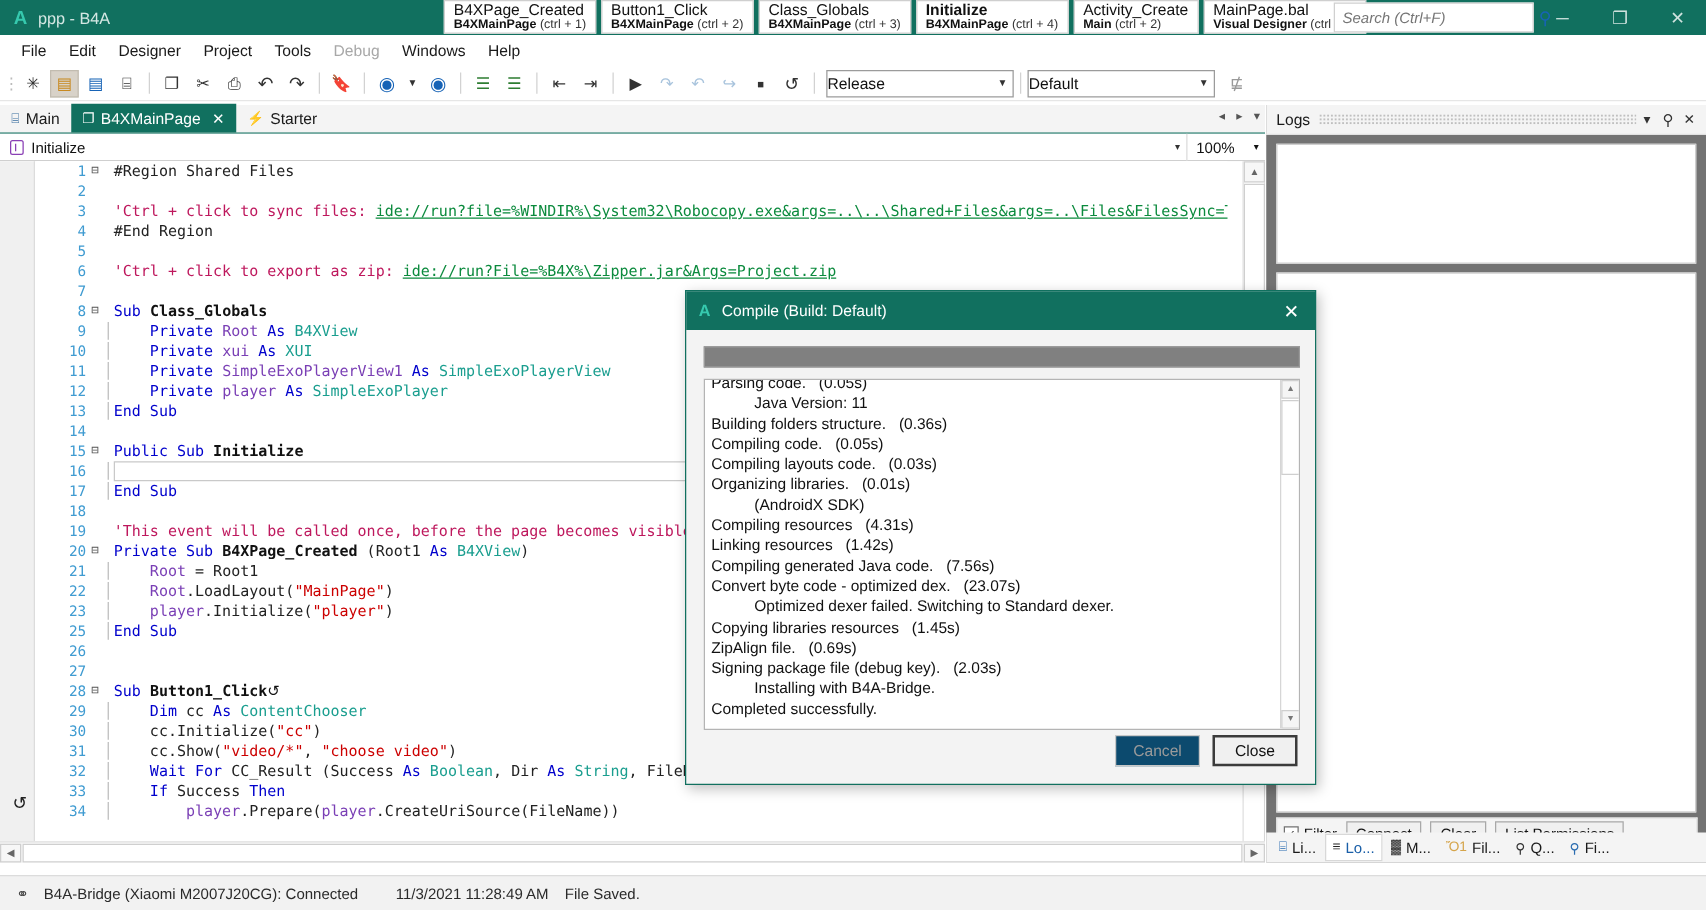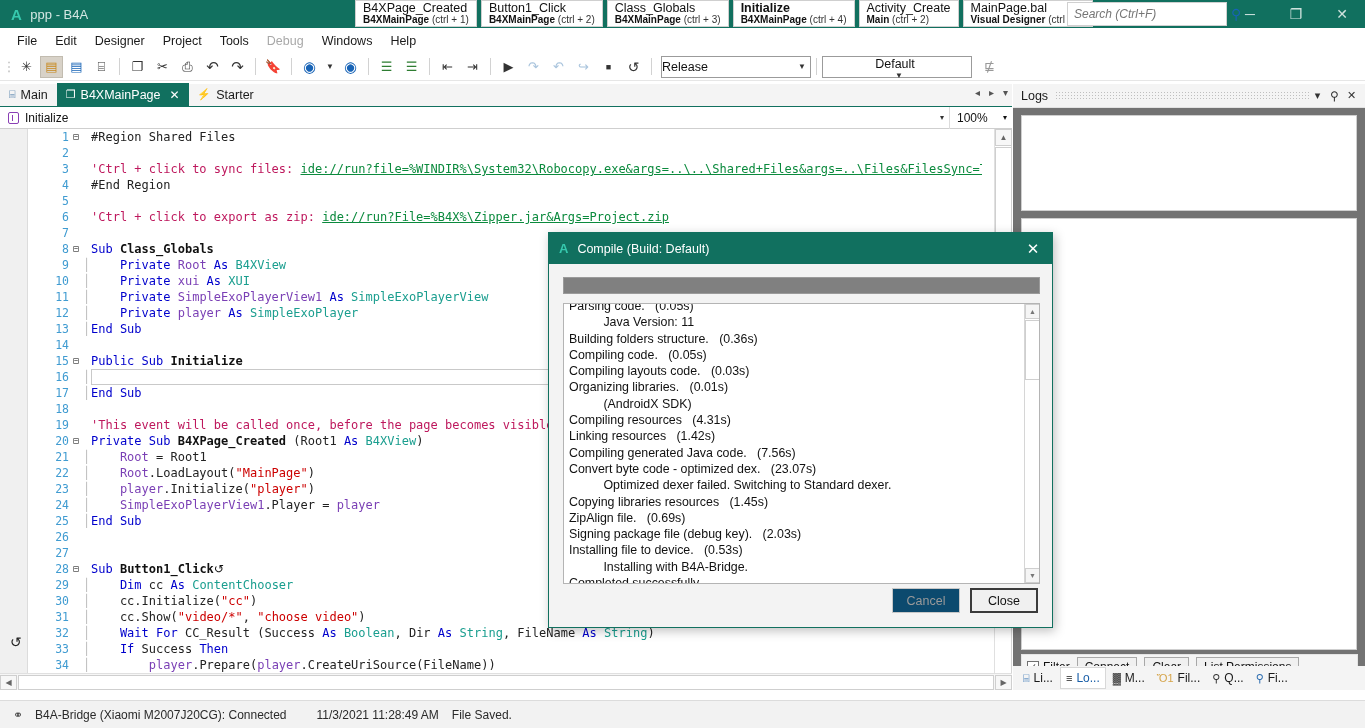--- a/index.html
+++ b/index.html
@@ -388,21 +388,21 @@
     <div class="tbi faint">↶</div>
     <div class="tbi faint">↪</div>
     <div class="tbi dark" style="font-size:9px;">■</div>
     <div class="tbi dark" style="font-size:14px;">↺</div>
     <div class="tbsep"></div>
     <div class="combo" style="width:150px;margin-left:4px;">
       <span>Release</span>
       <span class="arr">▼</span>
     </div>
     <div class="tbsep"></div>
-    <div class="combo" style="width:150px;flex-direction:column;">
+    <div class="combo" style="width:150px;">
       <span>Default</span>
       <span class="arr">▼</span>
     </div>
     <div class="tbi" style="margin-left:6px;color:#999;">⋢</div>
   </div>
 
   <div class="edtabs" id="edtabs">
       <div class="etab">
         <span style="font-size: 11px; color: rgb(59, 111, 160);">⌸</span>
         <span>Main</span>
@@ -457,21 +457,20 @@
         <div class="cline"><span class="lnum">14</span><span class="fold"></span><span class="guide"> </span><span class="code"></span></div>
         <div class="cline"><span class="lnum">15</span><span class="fold">⊟</span><span class="guide"> </span><span class="code"><span class="kw">Public Sub </span><span class="nm">Initialize</span></span></div>
         <div class="cline"><span class="lnum">16</span><span class="fold"></span><span class="guide">│</span><span class="code"></span><span class="caretline"></span></div>
         <div class="cline"><span class="lnum">17</span><span class="fold"></span><span class="guide">│</span><span class="code"><span class="kw">End Sub</span></span></div>
         <div class="cline"><span class="lnum">18</span><span class="fold"></span><span class="guide"> </span><span class="code"></span></div>
         <div class="cline"><span class="lnum">19</span><span class="fold"></span><span class="guide"> </span><span class="code"><span class="cmt">'This event will be called once, before the page becomes visible.</span></span></div>
         <div class="cline"><span class="lnum">20</span><span class="fold">⊟</span><span class="guide"> </span><span class="code"><span class="kw">Private Sub </span><span class="nm">B4XPage_Created </span><span class="pln">(</span><span class="pln">Root1 </span><span class="kw">As </span><span class="typ">B4XView</span><span class="pln">)</span></span></div>
         <div class="cline"><span class="lnum">21</span><span class="fold"></span><span class="guide">│</span><span class="code"><span class="var">    Root</span><span class="pln"> = </span><span class="pln">Root1</span></span></div>
         <div class="cline"><span class="lnum">22</span><span class="fold"></span><span class="guide">│</span><span class="code"><span class="var">    Root</span><span class="pln">.LoadLayout(</span><span class="str">"MainPage"</span><span class="pln">)</span></span></div>
         <div class="cline"><span class="lnum">23</span><span class="fold"></span><span class="guide">│</span><span class="code"><span class="var">    player</span><span class="pln">.Initialize(</span><span class="str">"player"</span><span class="pln">)</span></span></div>
-        <div class="cline"><span class="lnum">24</span><span class="fold"></span><span class="guide">│</span><span class="code"><span class="var">    SimpleExoPlayerView1</span><span class="pln">.Player = </span><span class="var">player</span></span></div>
         <div class="cline"><span class="lnum">25</span><span class="fold"></span><span class="guide">│</span><span class="code"><span class="kw">End Sub</span></span></div>
         <div class="cline"><span class="lnum">26</span><span class="fold"></span><span class="guide"> </span><span class="code"></span></div>
         <div class="cline"><span class="lnum">27</span><span class="fold"></span><span class="guide"> </span><span class="code"></span></div>
         <div class="cline"><span class="lnum">28</span><span class="fold">⊟</span><span class="guide"> </span><span class="code"><span class="kw">Sub </span><span class="nm">Button1_Click</span><span class="refresh-glyph">↺</span></span></div>
         <div class="cline"><span class="lnum">29</span><span class="fold"></span><span class="guide">│</span><span class="code"><span class="kw">    Dim </span><span class="pln">cc </span><span class="kw">As </span><span class="typ">ContentChooser</span></span></div>
         <div class="cline"><span class="lnum">30</span><span class="fold"></span><span class="guide">│</span><span class="code"><span class="pln">    cc.Initialize(</span><span class="str">"cc"</span><span class="pln">)</span></span></div>
         <div class="cline"><span class="lnum">31</span><span class="fold"></span><span class="guide">│</span><span class="code"><span class="pln">    cc.Show(</span><span class="str">"video/*"</span><span class="pln">, </span><span class="str">"choose video"</span><span class="pln">)</span></span></div>
         <div class="cline"><span class="lnum">32</span><span class="fold"></span><span class="guide">│</span><span class="code"><span class="kw">    Wait For </span><span class="pln">CC_Result </span><span class="pln">(Success </span><span class="kw">As </span><span class="typ">Boolean</span><span class="pln">, Dir </span><span class="kw">As </span><span class="typ">String</span><span class="pln">, FileName </span><span class="kw">As </span><span class="typ">String</span><span class="pln">)</span></span></div>
         <div class="cline"><span class="lnum">33</span><span class="fold"></span><span class="guide">│</span><span class="code"><span class="kw">    If </span><span class="pln">Success </span><span class="kw">Then</span></span></div>
         <div class="cline"><span class="lnum">34</span><span class="fold"></span><span class="guide">│</span><span class="code"><span class="var">        player</span><span class="pln">.Prepare(</span><span class="var">player</span><span class="pln">.CreateUriSource(FileName))</span></span></div>
@@ -554,21 +553,20 @@
           <div class="ln">Organizing libraries.   (0.01s)</div>
           <div class="ln">          (AndroidX SDK)</div>
           <div class="ln">Compiling resources   (4.31s)</div>
           <div class="ln">Linking resources   (1.42s)</div>
           <div class="ln">Compiling generated Java code.   (7.56s)</div>
           <div class="ln">Convert byte code - optimized dex.   (23.07s)</div>
           <div class="ln">          Optimized dexer failed. Switching to Standard dexer.</div>
           <div class="ln">Copying libraries resources   (1.45s)</div>
           <div class="ln">ZipAlign file.   (0.69s)</div>
           <div class="ln">Signing package file (debug key).   (2.03s)</div>
-          <div class="ln">Installing file to device.   (0.53s)</div>
           <div class="ln">          Installing with B4A-Bridge.</div>
           <div class="ln">Completed successfully.</div>
         </div>
       <div class="dlg-sb">
         <div class="ar">▲</div>
         <div class="th"></div>
         <div class="ar bot">▼</div>
       </div>
     </div>
     <div class="dlg-btns">

